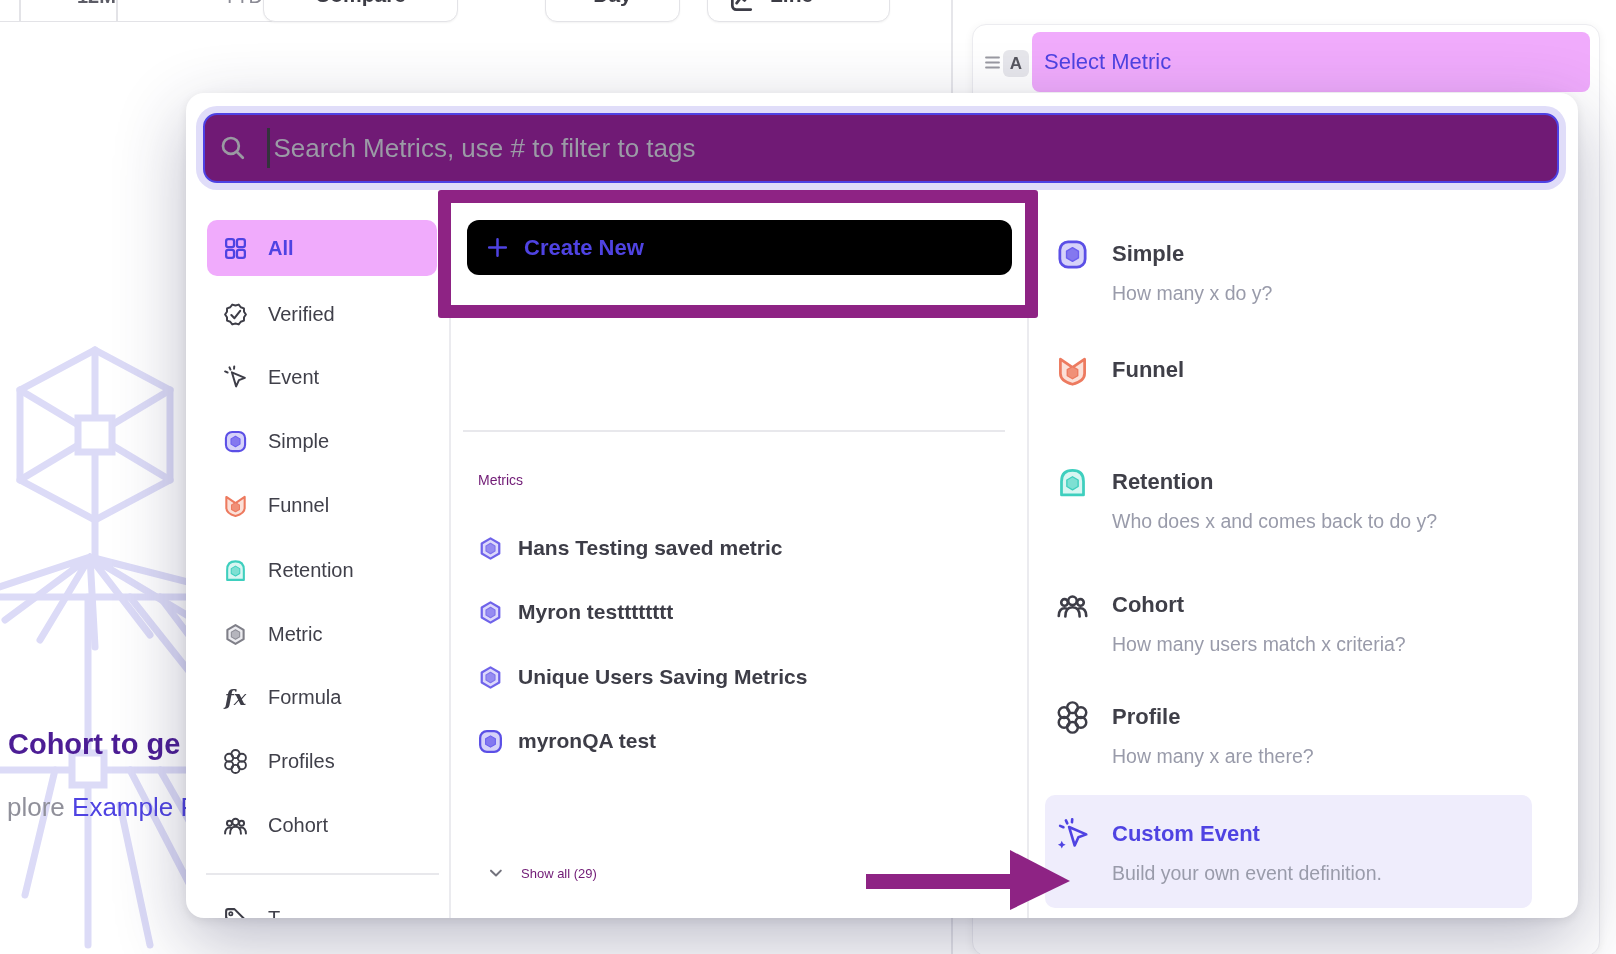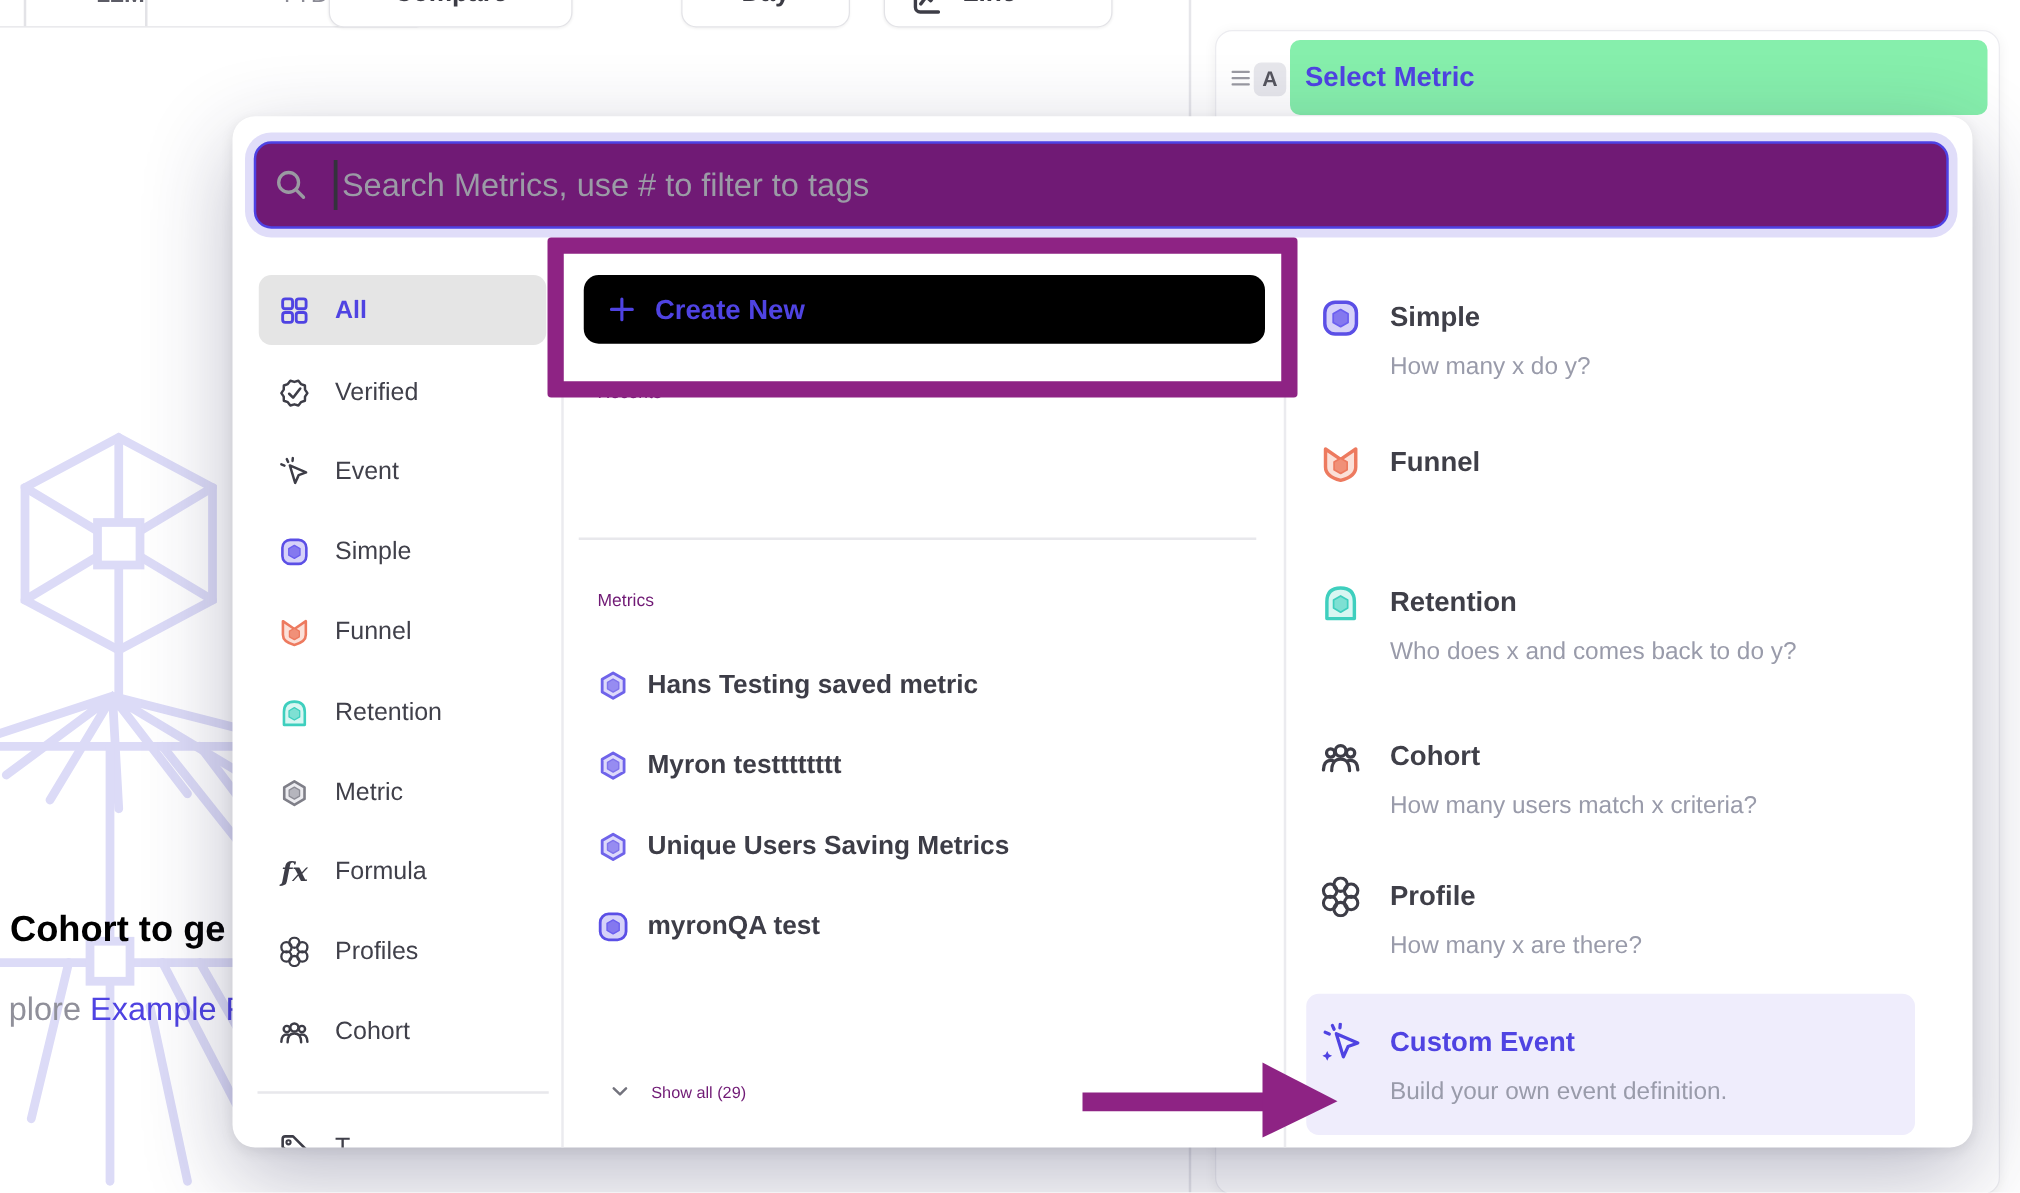--- a/index.html
+++ b/index.html
@@ -17,50 +17,50 @@
         border:1.5px solid #e3e3e7;border-radius:12px;box-sizing:border-box}
   .seg-div{position:absolute;top:0;width:1.5px;height:100%;background:#e3e3e7}
   .seg-label{position:absolute;top:27px;transform:translateY(-50%);font-size:20px;font-weight:600;color:#5c5c66}
   .seg-label.muted{color:#8b8b95;font-weight:500;display:flex;align-items:center;gap:8px}
 
   .bg-vline{position:absolute;left:951px;top:0;width:2px;height:954px;background:#e6e6ea}
 
   
   .report-card{position:absolute;left:972px;top:24px;width:626px;height:930px;background:#fff;
         border:1px solid #ececf0;border-radius:14px;box-shadow:0 2px 10px rgba(0,0,0,.06)}
-  .metric-pill{position:absolute;left:1032px;top:32px;width:558px;height:60px;background:#86efac;
+  .metric-pill{position:absolute;left:1032px;top:32px;width:558px;height:60px;background:#f0abfc;
         border-radius:8px;display:flex;align-items:center;padding-left:12px;box-sizing:border-box;
-        font-size:22px;font-weight:700;color:#4f43e2}
+        font-size:22px;font-weight:400;color:#4f43e2}
   .series-badge{position:absolute;left:1003px;top:50px;width:26px;height:27px;background:#e7e7ec;
         border-radius:6px;display:flex;align-items:center;justify-content:center;
         font-size:17px;font-weight:700;color:#55555e}
 
   
-  .bg-headline{position:absolute;left:8px;top:728px;font-size:29px;font-weight:700;color:#000000;white-space:nowrap}
+  .bg-headline{position:absolute;left:8px;top:728px;font-size:29px;font-weight:700;color:#4c1d95;white-space:nowrap}
   .bg-explore{position:absolute;left:7px;top:792px;font-size:26px;white-space:nowrap}
   .bg-explore .g{color:#90909a}
   .bg-explore .l{color:#4f43e2;font-weight:500}
 
   
   .modal{position:absolute;left:186px;top:93px;width:1392px;height:825px;background:#fff;
         border-radius:18px;box-shadow:0 24px 70px rgba(38,38,80,.30),0 3px 10px rgba(0,0,0,.08);
         overflow:hidden;z-index:10}
   .search{position:absolute;left:17px;top:20px;width:1356px;height:70px;background:#701a75;
         border:2.5px solid #4e42e4;border-radius:14px;box-shadow:0 0 0 7px #e0ddf9;
         display:flex;align-items:center;box-sizing:border-box}
   .caret{width:2.5px;height:40px;background:#33333c;margin-left:20px}
   .placeholder{margin-left:4px;font-size:26px;color:#9b9ba6}
 
   .vdiv{position:absolute;top:112px;bottom:0;width:1.5px;background:#ebebef}
 
   
   .srow{position:absolute;left:21px;width:230px;height:56px;display:flex;align-items:center;
         border-radius:10px;padding-left:16px;box-sizing:border-box}
   .srow .lbl{margin-left:20px;font-size:20px;font-weight:500;color:#40404a}
-  .srow.sel{background:#e5e5e5}
+  .srow.sel{background:#f0abfc}
   .srow.sel .lbl{color:#4f43e2;font-weight:600}
   .side-div{position:absolute;left:20px;top:780px;width:233px;height:1.5px;background:#e8e8ec}
 
   
   .create-btn{position:absolute;left:281px;top:127px;width:545px;height:55px;background:#000000;
         border-radius:12px;display:flex;align-items:center;padding-left:18px;box-sizing:border-box;gap:14px}
   .create-btn .lbl{font-size:22px;font-weight:600;color:#4f43e2}
   .sec-label{position:absolute;left:292px;font-size:14px;font-weight:500;color:#701a75}
   .mrow{position:absolute;left:291px;height:40px;display:flex;align-items:center;gap:14px}
   .mrow .lbl{font-size:21px;font-weight:600;color:#3d3d47;white-space:nowrap}

